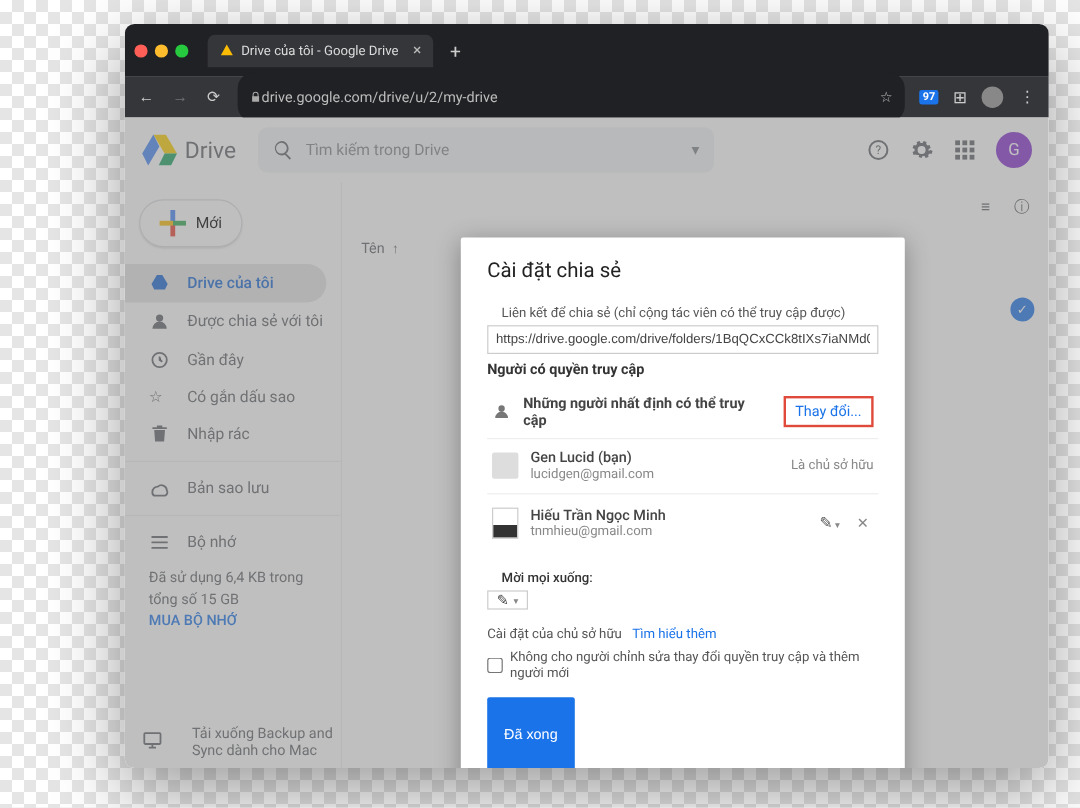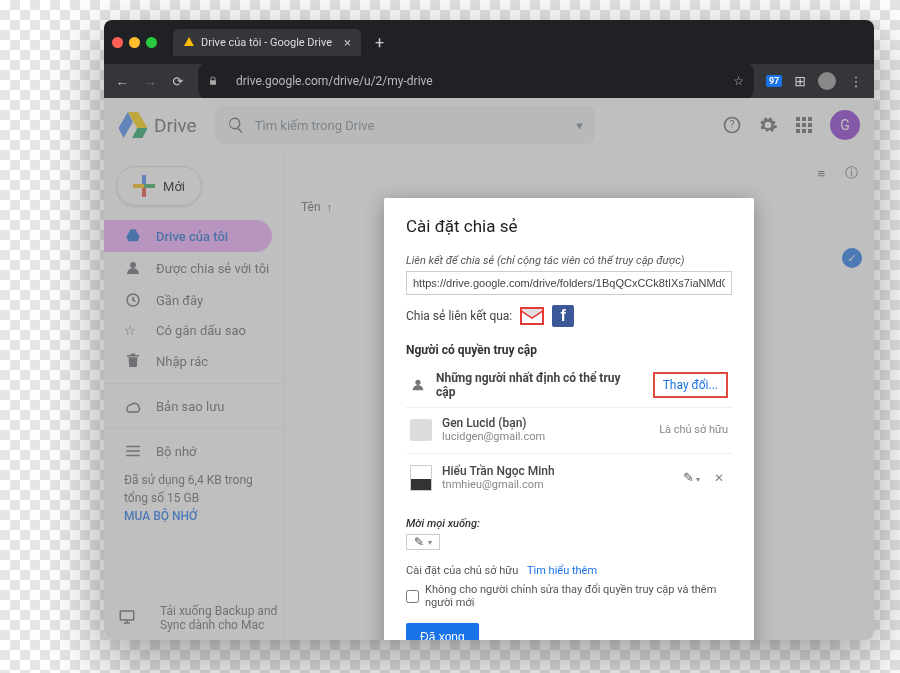--- a/index.html
+++ b/index.html
@@ -19,21 +19,21 @@
   .tabbar { background:#202124; height:44px; display:flex; align-items:center; padding:0 8px; gap:6px;}
   .win-btn { width:11px; height:11px; border-radius:50%; }
   .win-r{background:#ff5f56;} .win-y{background:#ffbd2e;} .win-g{background:#27c93f;}
   .tab { margin-left:10px; background:#35363a; color:#ddd; font-size:11px; padding:6px 10px; border-radius:6px 6px 0 0; display:flex; align-items:center; gap:6px;}
   .tab svg { width:12px; height:12px; }
   .tab-close{ color:#bbb; font-size:13px; margin-left:6px; cursor:pointer;}
   .tab-add{ color:#ccc; margin-left:8px; font-size:16px; cursor:pointer;}
   
   .urlbar{ background:#35363a; height:34px; display:flex; align-items:center; padding:0 10px; gap:12px; color:#ccc;}
   .nav-ic{width:16px; display:flex; justify-content:center; cursor:pointer;}
-  .omni{ flex:1; display:flex; align-items:center; background:#202124; border-radius:14px; height:42px; padding:0 10px; color:#bbb; font-size:12px; gap:18px;}
+  .omni{ flex:1; display:flex; align-items:center; background:#202124; border-radius:14px; height:42px; padding:0 10px; color:#bbb; font-size:12px; gap:0;}
   .lock{width:10px;height:10px; color:#aaa;}
   .ext-badge{ background:#1a73e8; color:#fff; font-size:9px; font-weight:700; padding:1px 3px; border-radius:2px;}
   .avatar-sm{ width:18px; height:18px; border-radius:50%; background:#888;}
   
   .drive{ position:relative; flex:1; background:#fff; display:flex; flex-direction:column; }
   .drive-header{ height:54px; display:flex; align-items:center; padding:0 14px; gap:18px;}
   .drive-logo{ display:flex; align-items:center; gap:6px; font-size:19px; color:#5f6368;}
   .searchbox{ flex:1; max-width:380px; height:38px; background:#f1f3f4; border-radius:8px; display:flex; align-items:center; padding:0 12px; gap:10px; color:#5f6368;}
   .searchbox svg{width:18px;height:18px;}
   .hdr-icons{ margin-left:auto; display:flex; align-items:center; gap:16px; color:#5f6368;}
@@ -42,38 +42,38 @@
   .apps-grid i{background:#5f6368;}
   .avatar-g{ width:30px;height:30px;border-radius:50%; background:#8430ce; color:#fff; display:flex; align-items:center; justify-content:center; font-size:14px;}
   .drive-body{flex:1; display:flex;}
   .sidebar{ width:180px; padding:10px 0; font-size:13px;}
   .new-btn{ margin:4px 12px 14px; padding:8px 16px; border:1px solid #dadce0; border-radius:22px; display:flex; align-items:center; gap:10px; box-shadow:0 1px 2px rgba(0,0,0,.15); cursor:pointer; width:86px;}
   .plus{ width:22px;height:22px; position:relative;}
   .plus::before,.plus::after{content:"";position:absolute; background:#ea4335;}
   .plus::before{left:9px; top:0; width:4px; height:22px; background:linear-gradient(#4285f4 50%,#ea4335 50%);}
   .plus::after{top:9px; left:0; width:22px; height:4px; background:linear-gradient(90deg,#fbbc05 50%,#34a853 50%);}
   .sb-item{ display:flex; align-items:center; gap:14px; padding:7px 14px 7px 20px; color:#5f6368; cursor:pointer;}
-  .sb-item.active{ color:#1967d2; background:#f0abfc; border-radius:0 20px 20px 0; margin-right:12px; font-weight:500;}
+  .sb-item.active{ color:#1967d2; background:#e5e5e5; border-radius:0 20px 20px 0; margin-right:12px; font-weight:500;}
   .sb-item .ic{width:18px; display:flex;}
   .sb-sep{ border-top:1px solid #eee; margin:6px 0;}
   .storage{ padding:4px 20px; font-size:12px; color:#5f6368; line-height:1.5;}
   .storage a{color:#1a73e8; text-decoration:none; font-weight:500;}
   .sb-footer{ position:absolute; bottom:8px; left:14px; display:flex; gap:24px; align-items:center; font-size:12px; color:#5f6368; width:160px;}
   .main{ flex:1; border-left:1px solid #eee;}
   .toolbar{ height:42px; display:flex; align-items:center; padding:0 16px; gap:20px; color:#5f6368;}
   .toolbar .spacer{margin-left:auto;}
   .fileheader{ display:flex; padding:6px 16px; font-size:12px; color:#5f6368; gap:6px; align-items:center;}
   .fileheader .arrow{font-size:11px;}
   .info-dot{ position:absolute; right:12px; top:150px; width:20px;height:20px; border-radius:50%; background:#1a73e8; color:#fff; display:flex; align-items:center; justify-content:center; font-size:11px;}
   
   .scrim{ position:absolute; inset:0; background:rgba(128,128,128,.5);}
   
   .dialog{ position:absolute; top:100px; left:280px; width:370px; background:#fff; border-radius:2px; box-shadow:0 4px 20px rgba(0,0,0,.3); padding:18px 22px 12px; font-size:12px; color:#444;}
   .dlg-title{ font-size:17px; font-weight:400; color:#222; margin-bottom:18px;}
-  .lbl{ font-size:11px; color:#555; margin:8px 0 4px;font-style:italic;}
+  .lbl{ font-size:11px; color:#555; margin:8px 12px 4px;}
   .linkbox{ width:100%; border:1px solid #ccc; padding:5px 6px; font-size:11px; color:#444; height:24px;}
   .sharevia{ display:flex; align-items:center; gap:8px; margin:10px 0 16px;}
   .gmail-ic{ display:inline-flex; align-items:center;}
   .fb-ic{ width:22px;height:22px; background:#3b5998; color:#fff; display:flex; align-items:center; justify-content:center; font-family:Arial; font-weight:700; font-size:16px; border-radius:2px;}
   .section-h{ font-size:12px; font-weight:700; color:#333; margin:6px 0;}
   .access-row{ display:flex; align-items:center; padding:8px 4px; gap:10px;}
   .access-row .who{ flex:1; font-weight:700; font-size:12px;}
   .access-row .sub{ font-weight:400; color:#888; font-size:11px;}
   .change-box{ border:2px solid #e04a3a; padding:4px 8px; color:#1a73e8; font-size:12px; cursor:pointer;}
   .role{ color:#888; font-size:11px;}
@@ -81,21 +81,21 @@
   .x{ color:#888; cursor:pointer; padding:0 4px;}
   .pencil{ color:#555; font-size:13px; cursor:pointer;}
   .caret{font-size:8px; color:#888; margin-left:2px;}
   .invite-box{ display:flex; margin-top:4px;}
   .invite-box input{ flex:1; border:1px solid #ccc; border-right:none; padding:7px 8px; font-size:11px;}
   .invite-box .pbtn{ width:34px; border:1px solid #ccc; display:flex; align-items:center; justify-content:center; gap:2px;}
   .owner-row{ margin-top:14px; font-size:11px; color:#555;}
   .owner-row a{ color:#1a73e8; text-decoration:none; margin-left:6px;}
   .chk{ display:flex; align-items:center; gap:6px; font-size:11px; color:#555; margin-top:6px;}
   .chk input{width:13px;height:13px;}
-  .done-btn{ margin-top:14px; background:#1a73e8; color:#fff; border:none; padding:7px 14px; font-size:12px; border-radius:2px; cursor:pointer;}
+  .done-btn{ margin-top:14px; background:#1a73e8; color:#fff; border:none; padding:24px 14px; font-size:12px; border-radius:2px; cursor:pointer;}
   .si{width:16px;height:16px; display:inline-flex;}
   .avatar-mini{width:22px;height:22px; background:#ddd; border-radius:2px;}
   .avatar-photo{width:22px;height:26px; background:linear-gradient(#fff 55%, #333 55%); border:1px solid #ccc;}
 </style>
 </head>
 <body>
 
 <div class="browser">
 
   <div class="tabbar">
@@ -267,32 +267,20 @@
     <div class="info-dot">✓</div>
 
     <div class="scrim"></div>
 
     <div class="dialog">
       <div class="dlg-title">Cài đặt chia sẻ</div>
 
       <div class="lbl">Liên kết để chia sẻ (chỉ cộng tác viên có thể truy cập được)</div>
       <input class="linkbox" readonly="" value="https://drive.google.com/drive/folders/1BqQCxCCk8tIXs7iaNMd0X-WJ4WYCNCwm?u" style="">
 
-      <div class="sharevia">
-        <span>Chia sẻ liên kết qua:</span>
-        <span class="gmail-ic">
-            <svg width="24" height="18" viewBox="0 0 24 18">
-              <path fill="#e53935" d="M0 2l12 8L24 2v2L12 12 0 4z"></path>
-              <path fill="#fff" d="M2 2h20v14H2z" opacity="0"></path>
-              <path fill="#e0e0e0" d="M2 2h20L12 10z"></path>
-              <path fill="none" stroke="#e53935" stroke-width="2" d="M1 1h22v16H1z"></path>
-            </svg>
-          </span>
-        <span class="fb-ic">f</span>
-      </div>
 
       <div class="section-h">Người có quyền truy cập</div>
 
       <div class="access-row" style="border-bottom:1px solid #eee;">
         <span class="si">
             <svg viewBox="0 0 24 24">
               <path fill="#777" d="M12 12a4 4 0 100-8 4 4 0 000 8zm-8 8a8 8 0 0116 0H4z"></path>
             </svg>
           </span>
         <span class="who">Những người nhất định có thể truy cập</span>

